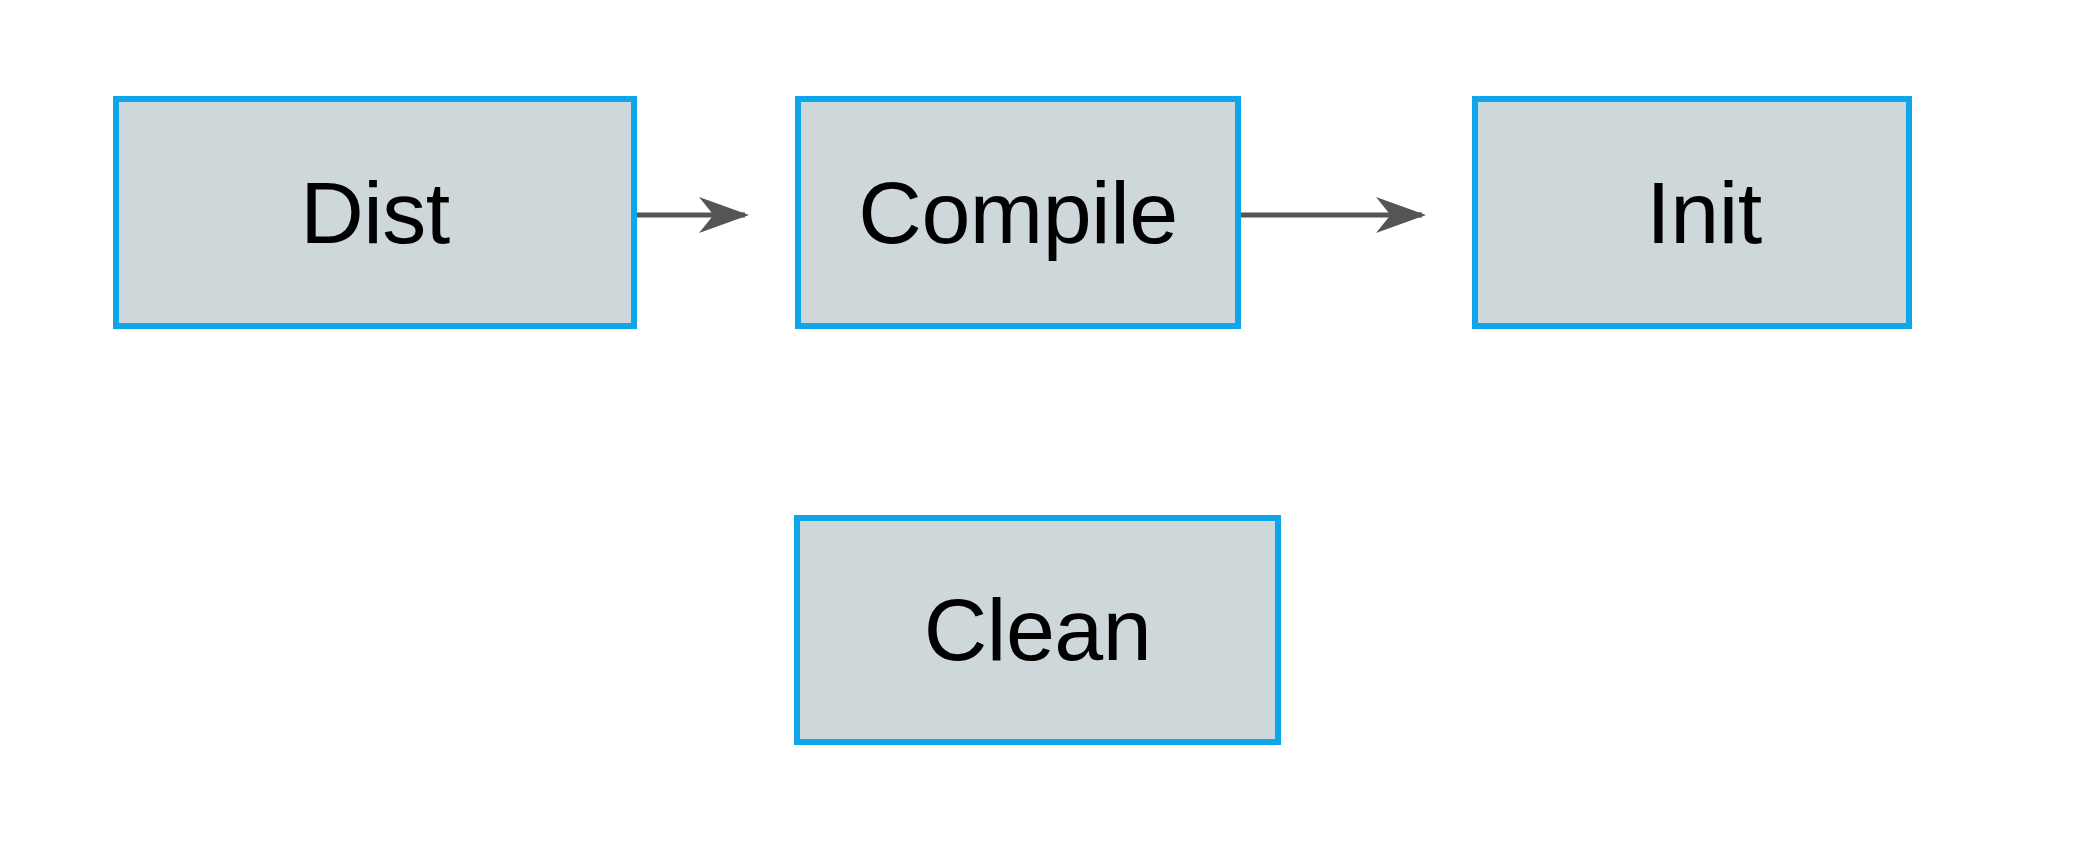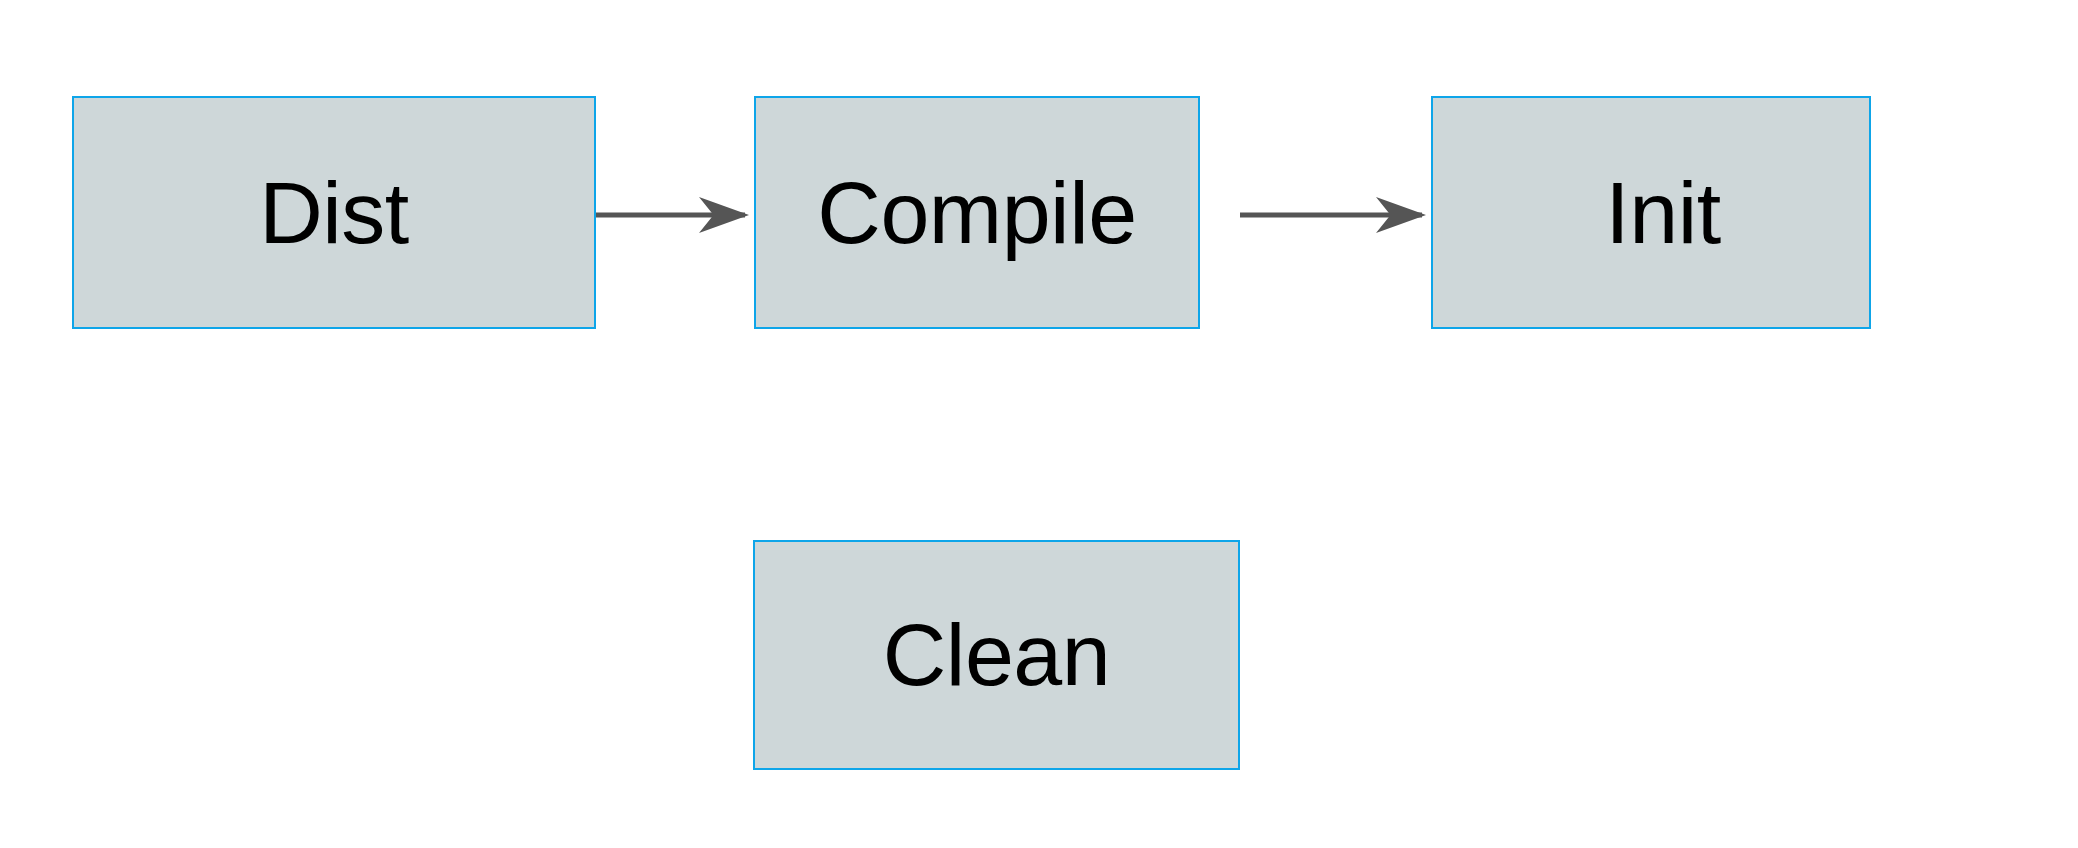--- a/index.html
+++ b/index.html
@@ -23,39 +23,40 @@
     left: 0;
     top: 0;
     width: 2078px;
     height: 848px;
     display: block;
   }
   .node {
     position: absolute;
     box-sizing: border-box;
     background: #ced7d9;
-    border: 2px solid #0ea5e9;
+    border: 6px solid #0ea5e9;
     display: flex;
     align-items: center;
     justify-content: center;
+    margin-left: 41px;
   }
   .node-label {
     font-family: "Liberation Sans", sans-serif;
     font-size: 88px;
     font-weight: 400;
     color: #000000;
     line-height: 1;
     letter-spacing: -0.5px;
     white-space: nowrap;
     -webkit-font-smoothing: antialiased;
   }
   #node-dist   { left: 72px;   top: 96px;  width: 524px; height: 233px; }
   #node-compile{ left: 754px;  top: 96px;  width: 446px; height: 233px; }
   #node-init   { left: 1431px; top: 96px;  width: 440px; height: 233px; padding-left: 24px; }
-  #node-clean  { left: 753px;  top: 540px; width: 487px; height: 230px; }
+  #node-clean  { left: 753px;  top: 515px; width: 487px; height: 230px; }
 </style>
 </head>
 <body>
 
 <div id="canvas">
 
   <svg id="diagram-svg" viewBox="0 0 2078 848" xmlns="http://www.w3.org/2000/svg">
     <defs>
       <marker id="arrowhead-barbed" markerWidth="10" markerHeight="10" refX="9.2" refY="3.6" orient="auto" markerUnits="strokeWidth">
         <path d="M 0,0 L 10,3.6 L 0,7.2 L 2.9,3.6 Z" fill="#555555"></path>

